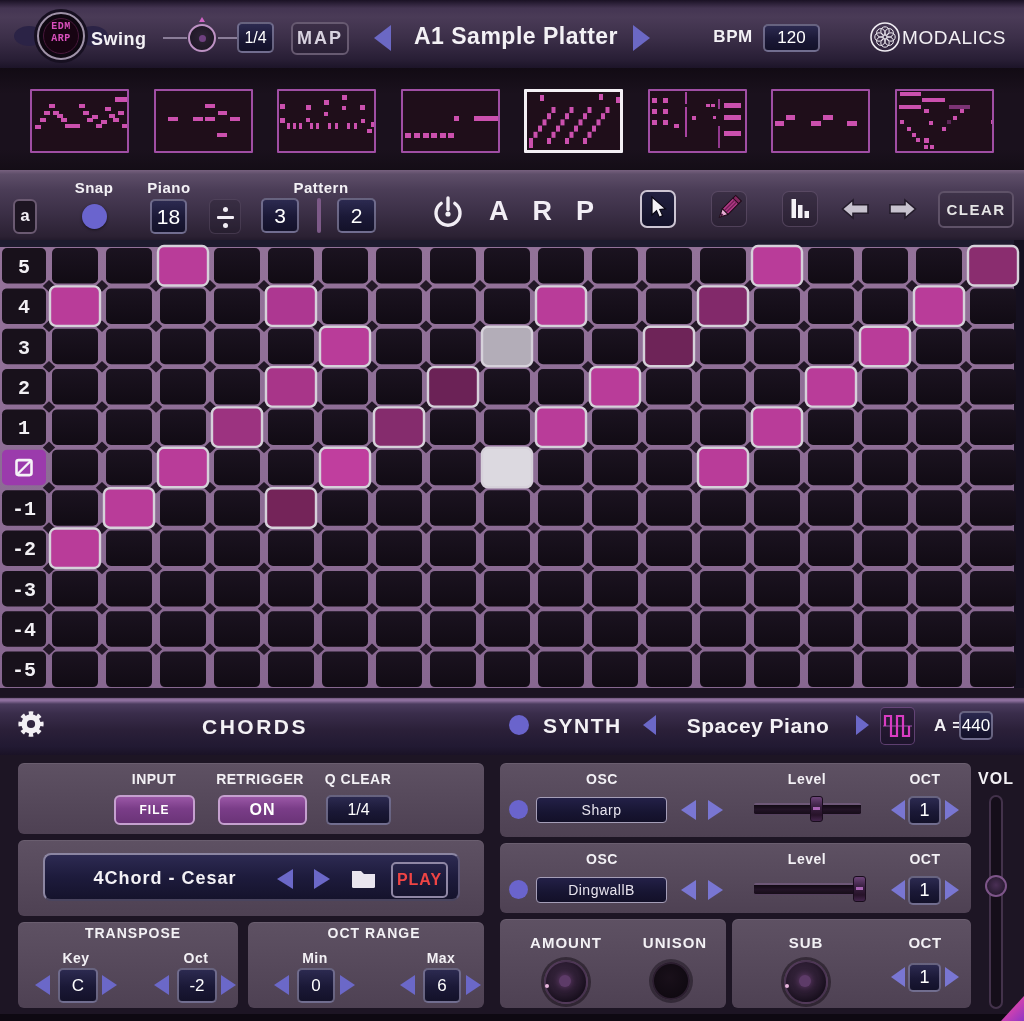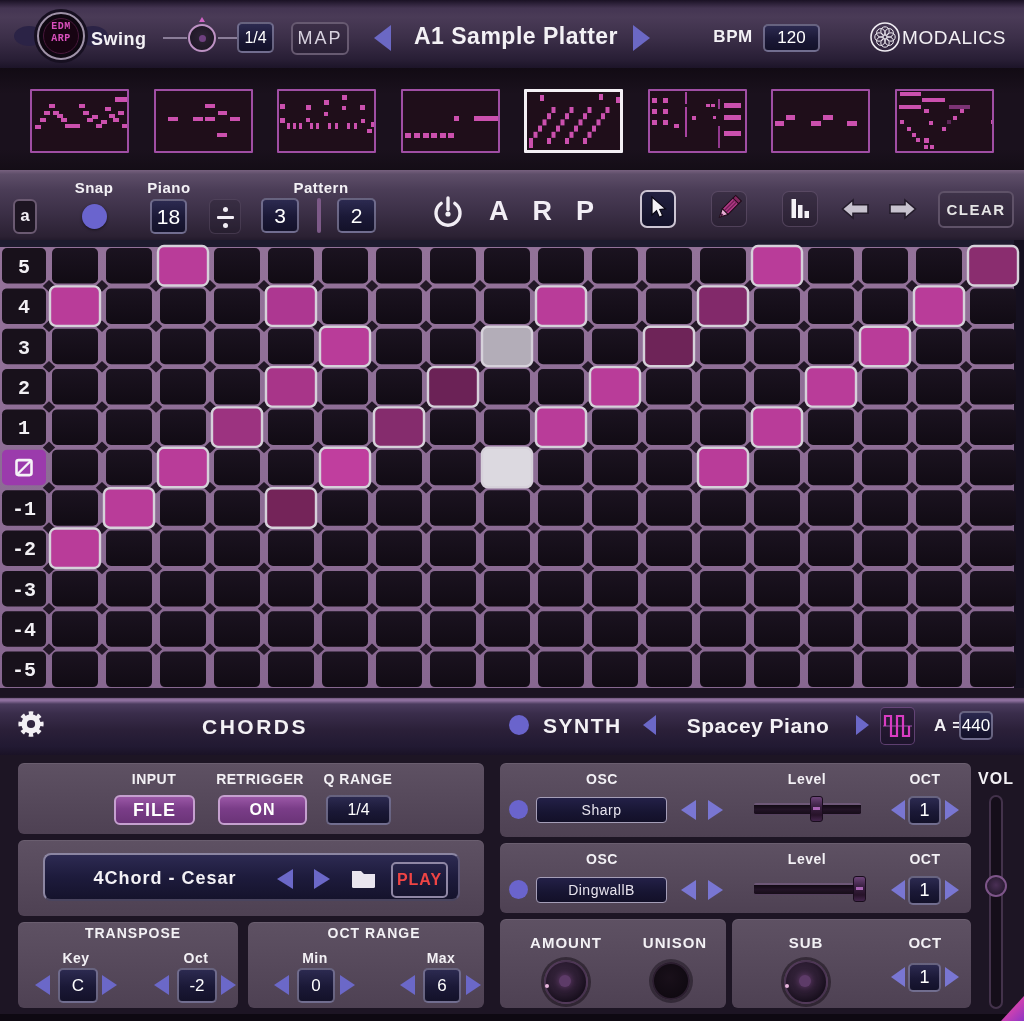--- a/index.html
+++ b/index.html
@@ -17,21 +17,21 @@
 <div class="abs" style="left:37px;top:12px;width:48px;height:48px;border-radius:50%;background:#0e0711;border:2px solid #9f92a8;box-shadow:0 0 0 3px #171021"></div>
 <div class="abs" style="left:43px;top:18px;width:36px;height:36px;border-radius:50%;background:#170412;border:1px solid #47173a"></div>
 <div class="abs" style="left:37px;top:21px;width:48px;text-align:center;font-family:'Liberation Mono',monospace;font-weight:bold;font-size:10px;line-height:12px;color:#da50bd;letter-spacing:0.5px">EDM<br>ARP</div>
 <div class="lbl" style="left:91px;top:29px;font-size:18px">Swing</div>
 <div class="abs" style="left:163px;top:37px;width:24px;height:2px;background:#8a7d98"></div>
 <div class="abs" style="left:188px;top:24px;width:28px;height:28px;border-radius:50%;border:2px solid #bd92c4;background:radial-gradient(circle at 50% 45%,#2e2436 0%,#221a29 60%,#1c1423 100%)"></div>
 <div class="abs" style="left:199px;top:35px;width:7px;height:7px;border-radius:50%;background:#6f4080"></div>
 <div class="tl" style="left:199px;top:17px;border-left:3.5px solid transparent;border-right:3.5px solid transparent;border-bottom:5px solid #cf63c4"></div>
 <div class="abs" style="left:218px;top:37px;width:19px;height:2px;background:#8a7d98"></div>
 <div class="vbox" style="left:237px;top:22px;width:37px;height:31px;font-size:16px;font-weight:normal">1/4</div>
-<div class="abs" style="left:291px;top:22px;width:58px;height:33px;border:2px solid #675a71;border-radius:6px;background:rgba(30,22,38,0.25);color:#d8d2df;font-size:18px;font-weight:normal;letter-spacing:2px;display:flex;align-items:center;justify-content:center">MAP</div>
+<div class="abs" style="left:291px;top:22px;width:58px;height:33px;border:2px solid #675a71;border-radius:6px;background:rgba(30,22,38,0.25);color:#d8d2df;font-size:18px;font-weight:bold;letter-spacing:2px;display:flex;align-items:center;justify-content:center">MAP</div>
 <div class="tl" style="left:374px;top:25px;border-top:13px solid transparent;border-bottom:13px solid transparent;border-right:17px solid #6b68c4"></div>
 <div class="lbl" style="left:400px;top:23px;width:232px;font-size:23px;letter-spacing:0.5px">A1 Sample Platter</div>
 <div class="tl" style="left:633px;top:25px;border-top:13px solid transparent;border-bottom:13px solid transparent;border-left:17px solid #6b68c4"></div>
 <div class="lbl" style="left:708px;top:27px;width:50px;font-size:17px">BPM</div>
 <div class="vbox" style="left:763px;top:24px;width:57px;height:28px;font-size:17px;font-weight:normal">120</div>
 <svg class="abs" style="left:869px;top:21px" width="32" height="32">
 <circle cx="16" cy="16" r="14" fill="none" stroke="#f0edf3" stroke-width="1.6"></circle>
 <g fill="none" stroke="#f0edf3" stroke-width="1">
 <circle cx="16" cy="10" r="4.2"></circle>
       <circle cx="16" cy="22" r="4.2"></circle>
@@ -720,22 +720,22 @@
 <div class="panel" style="left:18px;top:763px;width:466px;height:71px"></div>
 <div class="panel" style="left:18px;top:840px;width:466px;height:76px"></div>
 <div class="panel" style="left:18px;top:922px;width:220px;height:86px"></div>
 <div class="panel" style="left:248px;top:922px;width:236px;height:86px"></div>
 <div class="panel" style="left:500px;top:763px;width:471px;height:74px"></div>
 <div class="panel" style="left:500px;top:843px;width:471px;height:70px"></div>
 <div class="panel" style="left:500px;top:919px;width:226px;height:89px"></div>
 <div class="panel" style="left:732px;top:919px;width:239px;height:89px"></div>
 <div class="lbl" style="left:114px;top:771px;width:80px;font-size:14px">INPUT</div>
 <div class="lbl" style="left:215px;top:771px;width:90px;font-size:14px">RETRIGGER</div>
-<div class="lbl" style="left:318px;top:771px;width:80px;font-size:14px">Q RANGE</div>
-<div class="abs" style="left:114px;top:795px;width:81px;height:30px;border-radius:6px;border:2px solid #c5a0cf;background:linear-gradient(180deg,#9a57a6,#7a3d88 45%,#6b3478);color:#fff;font-size:18px;font-weight:bold;letter-spacing:1px;display:flex;align-items:center;justify-content:center">FILE</div>
+<div class="lbl" style="left:318px;top:771px;width:80px;font-size:14px">Q CLEAR</div>
+<div class="abs" style="left:114px;top:795px;width:81px;height:30px;border-radius:6px;border:2px solid #c5a0cf;background:linear-gradient(180deg,#9a57a6,#7a3d88 45%,#6b3478);color:#fff;font-size:12px;font-weight:bold;letter-spacing:1px;display:flex;align-items:center;justify-content:center">FILE</div>
 <div class="abs" style="left:218px;top:795px;width:89px;height:30px;border-radius:6px;border:2px solid #c5a0cf;background:linear-gradient(180deg,#9a57a6,#7a3d88 45%,#6b3478);color:#fff;font-size:16px;font-weight:bold;letter-spacing:1px;display:flex;align-items:center;justify-content:center">ON</div>
 <div class="vbox" style="left:326px;top:795px;width:65px;height:30px;font-size:16px;font-weight:normal">1/4</div>
 <div class="abs" style="left:43px;top:853px;width:417px;height:48px;border-radius:8px;background:linear-gradient(180deg,#2d2a52 0%,#1d1b3c 50%,#15132c 100%);border:2px solid #8c86a2;border-bottom-color:#4a455f;border-right-color:#5c5675"></div>
 <div class="lbl" style="left:75px;top:868px;width:180px;font-size:18px;letter-spacing:1px;font-weight:bold">4Chord - Cesar</div>
 <div class="tl" style="left:277px;top:869px;border-top:10px solid transparent;border-bottom:10px solid transparent;border-right:16px solid #6b68c8"></div>
 <div class="tl" style="left:314px;top:869px;border-top:10px solid transparent;border-bottom:10px solid transparent;border-left:16px solid #6b68c8"></div>
 <svg class="abs" style="left:350px;top:865px" width="27" height="27">
     <path d="M2 6 h9 l3 3 h11 v2 h-23 z" fill="#e9e5ef"></path>
     <rect x="2" y="9" width="23" height="14" rx="1.5" fill="#e9e5ef"></rect>
   </svg>

